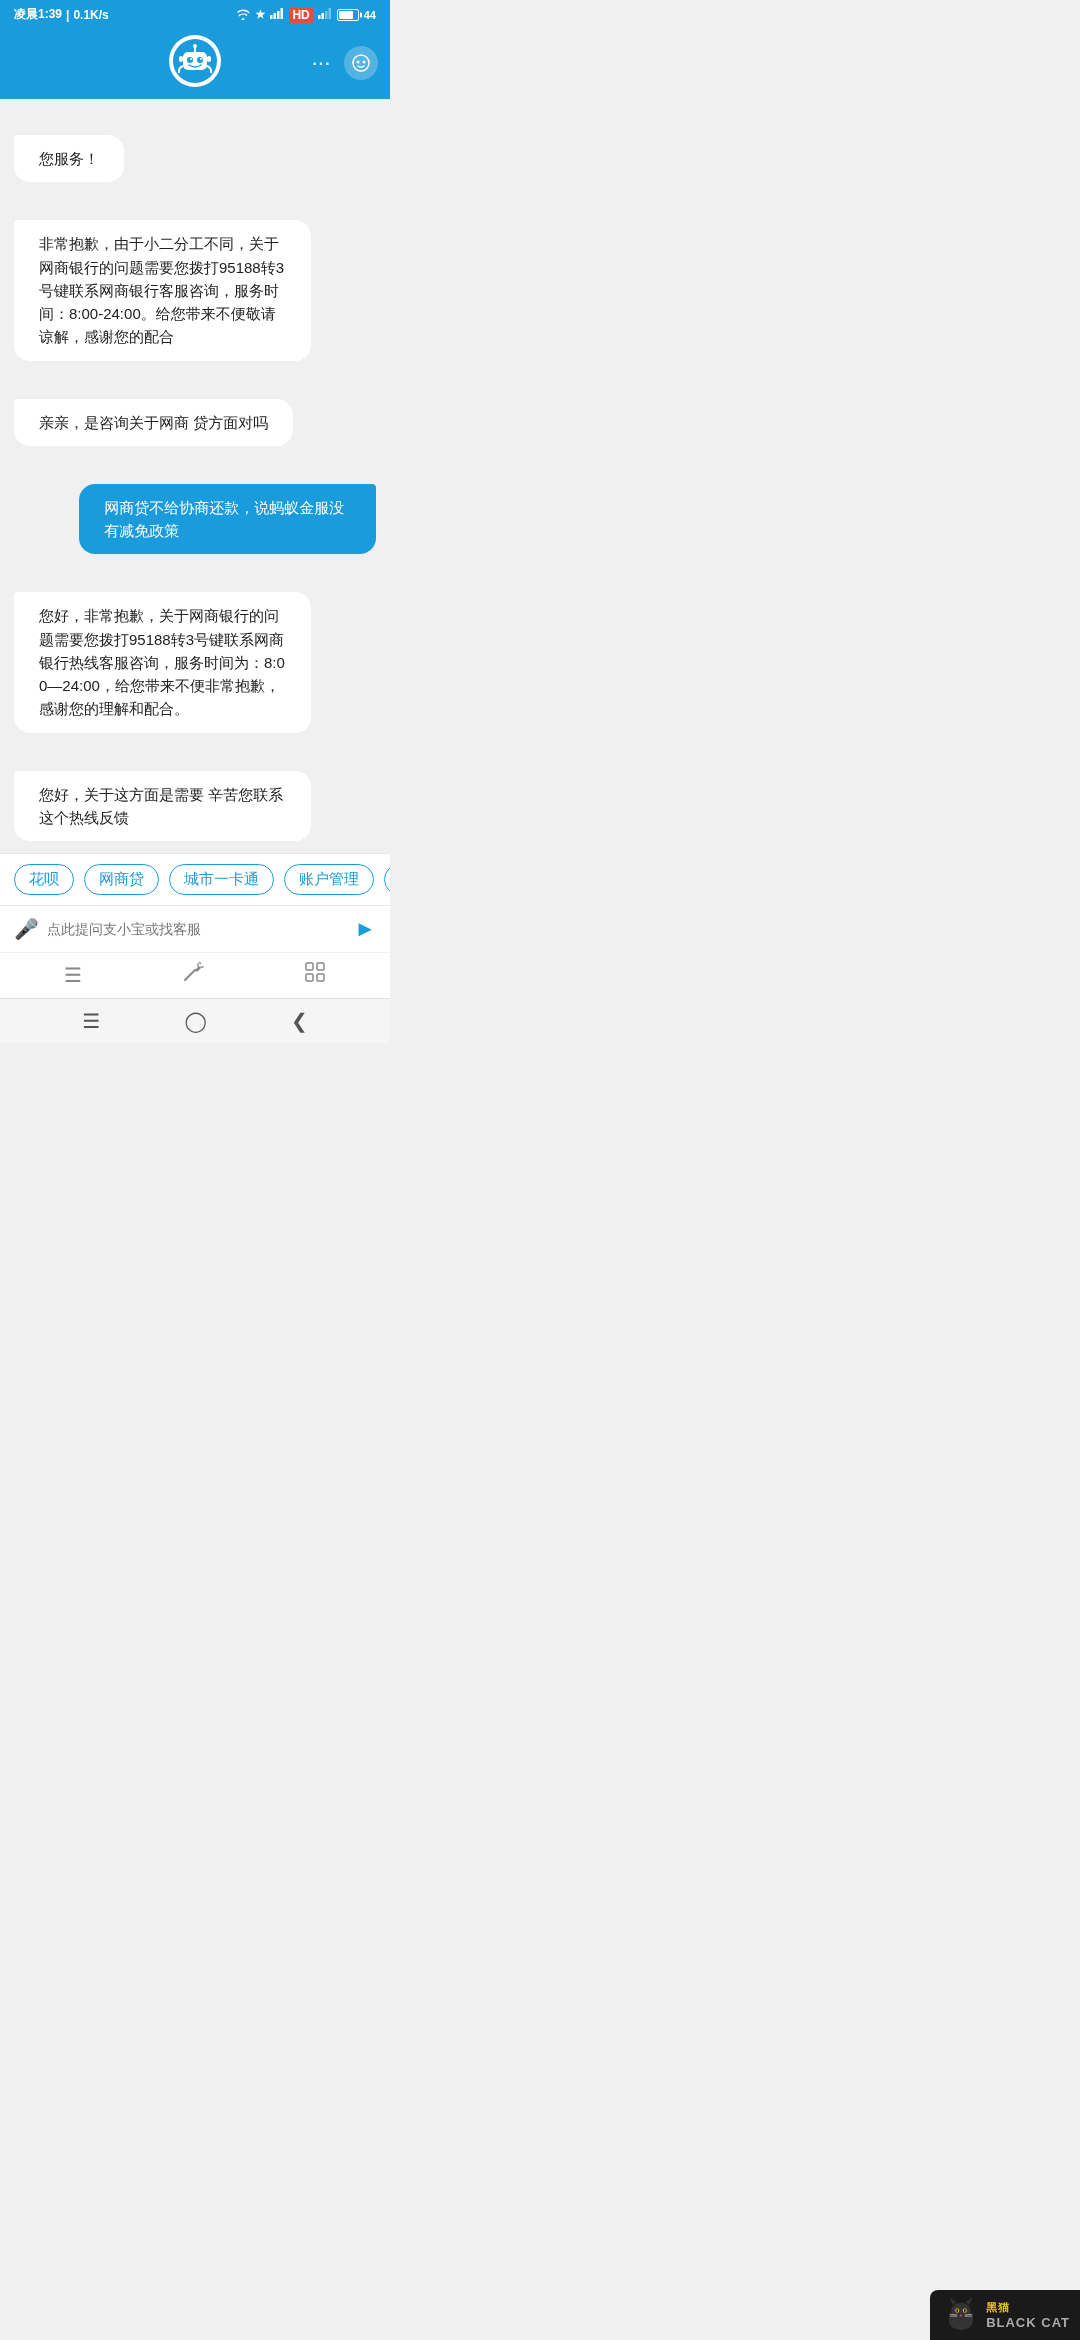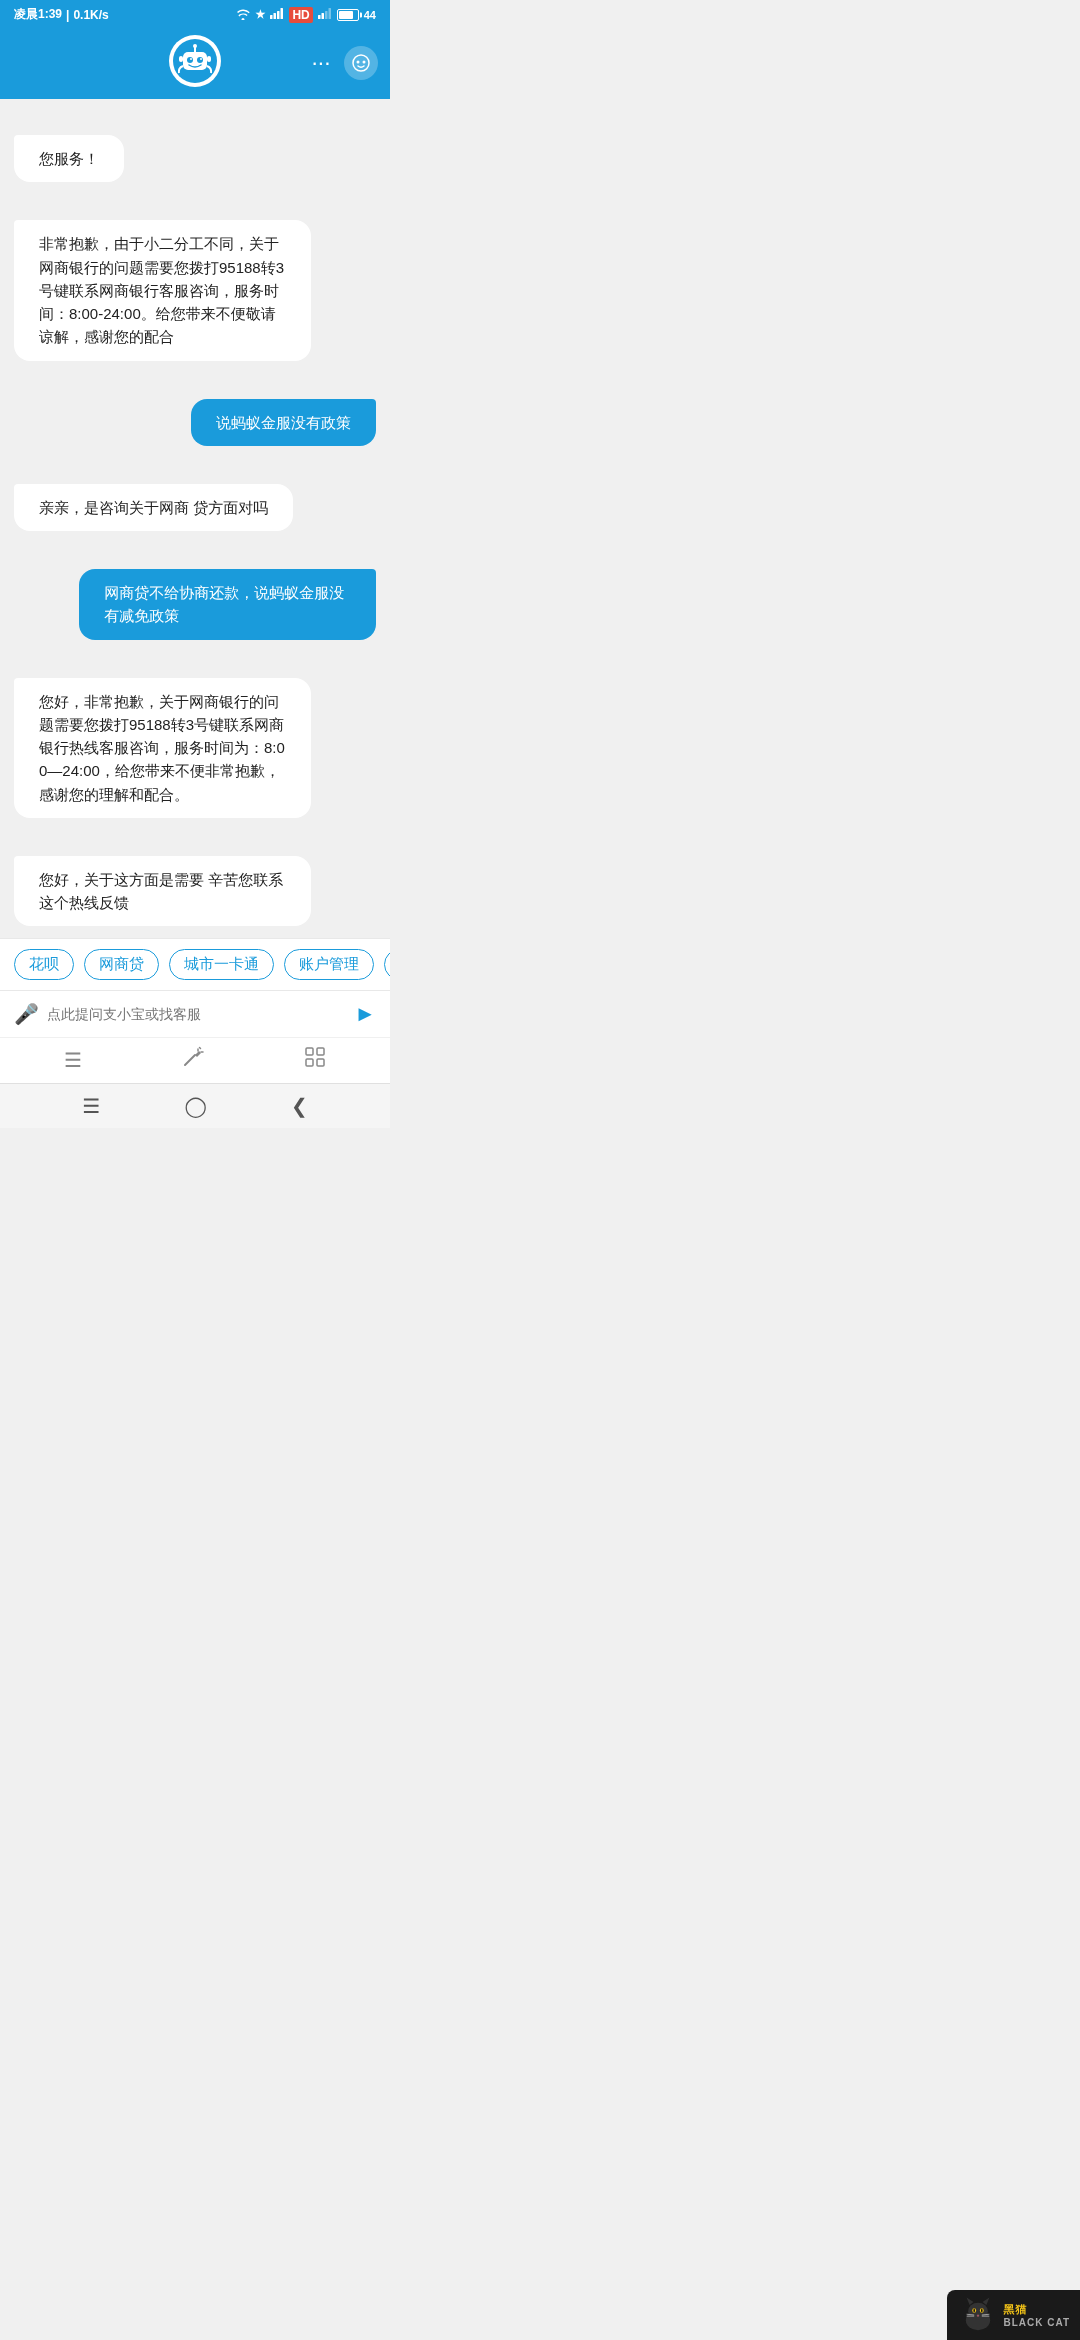--- a/index.html
+++ b/index.html
@@ -247,21 +247,21 @@
       font-size: 10px;
       font-weight: bold;
       letter-spacing: 0.5px;
       margin-left: 32px;
     }
     .cat-logo {
       width: 38px;
       height: 38px;
     }
     .cat-text {
-      font-size: 10px;
+      font-size: 13px;
       font-weight: 800;
       letter-spacing: 1px;
     }
 
     
     .hd-badge {
       background: #e74c3c;
       color: white;
       font-size: 12px;
       padding: 1px 3px;
@@ -353,23 +353,20 @@
   </div>
 </div>
 
 <div class="chat-area" id="chat-container">
 
 <div class="msg-row left">
       <div class="bubble left-bubble">您服务！</div>
     </div>
     <div class="msg-row left">
       <div class="bubble left-bubble">非常抱歉，由于小二分工不同，关于网商银行的问题需要您拨打95188转3号键联系网商银行客服咨询，服务时间：8:00-24:00。给您带来不便敬请谅解，感谢您的配合</div>
-    </div>
-    <div class="msg-row right">
-      <div class="bubble right-bubble">说蚂蚁金服没有政策</div>
     </div>
     <div class="msg-row left">
       <div class="bubble left-bubble">亲亲，是咨询关于网商 贷方面对吗</div>
     </div>
     <div class="msg-row right">
       <div class="bubble right-bubble">网商贷不给协商还款，说蚂蚁金服没有减免政策</div>
     </div>
     <div class="msg-row left">
       <div class="bubble left-bubble">您好，非常抱歉，关于网商银行的问题需要您拨打95188转3号键联系网商银行热线客服咨询，服务时间为：8:00—24:00，给您带来不便非常抱歉，感谢您的理解和配合。</div>
     </div>

